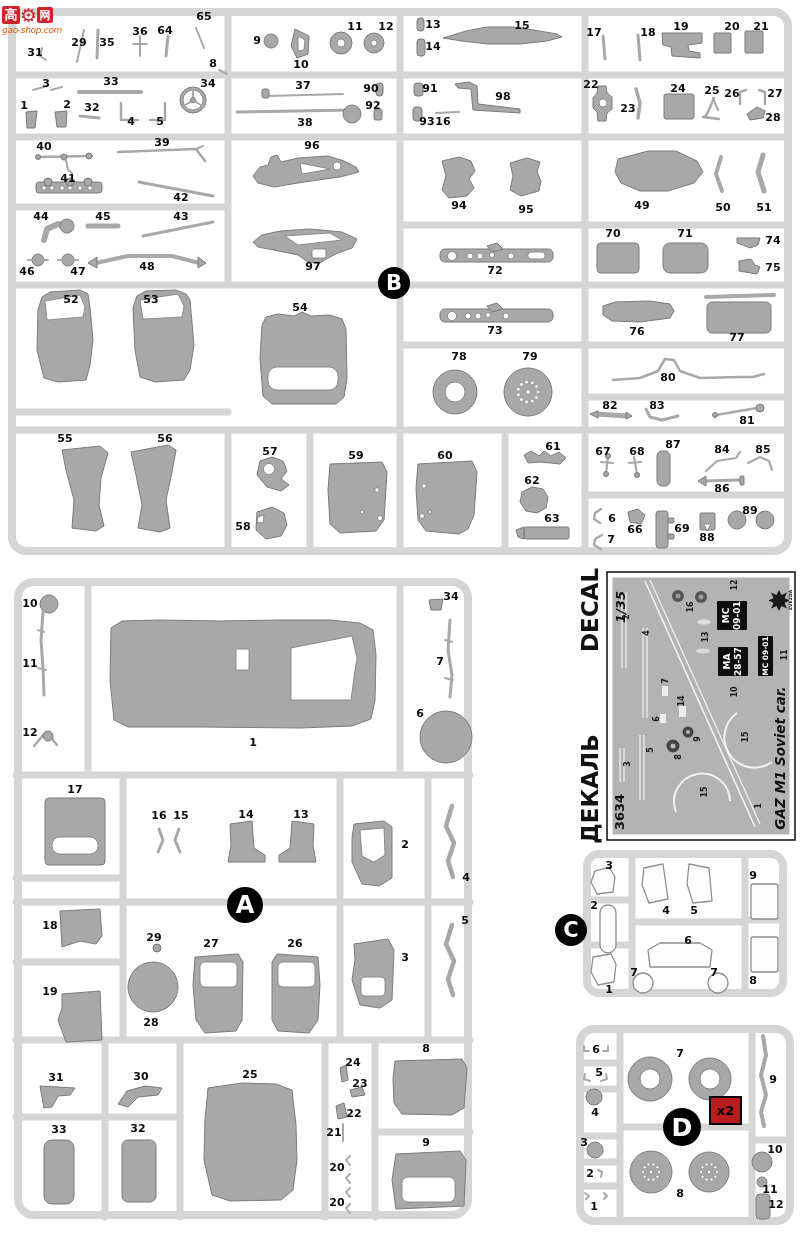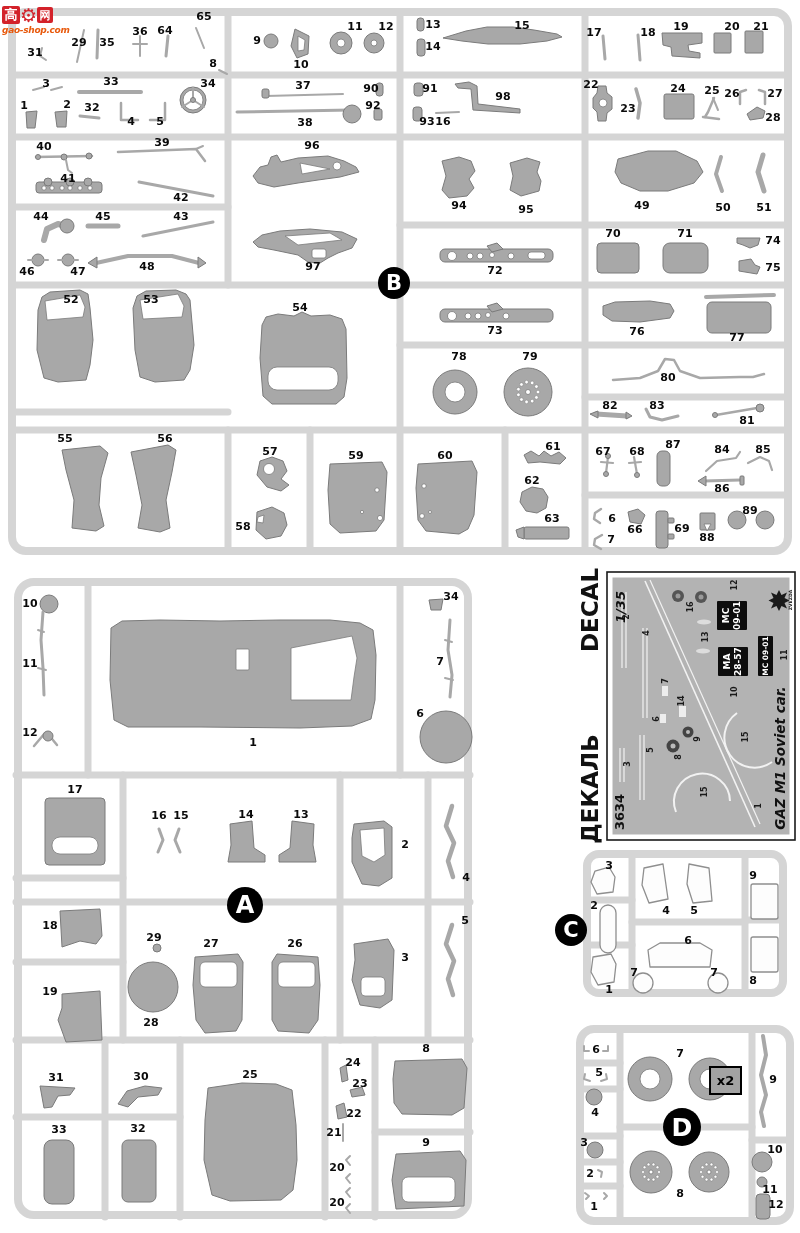--- a/index.html
+++ b/index.html
@@ -5,31 +5,31 @@
   html,body{margin:0;padding:0;background:#fff;}
   #page{position:relative;width:800px;height:1233px;background:#ffffff;overflow:hidden;
         font-family:"DejaVu Sans",sans-serif;}
   #diagram{position:absolute;left:0;top:0;}
   .badge{position:absolute;background:#000;color:#fff;border-radius:50%;
          display:flex;align-items:center;justify-content:center;font-weight:bold;z-index:5;}
   #badge-b{left:378px;top:267px;width:32px;height:32px;font-size:21px;}
   #badge-a{left:227px;top:887px;width:36px;height:36px;font-size:24px;}
   #badge-c{left:555px;top:914px;width:32px;height:32px;font-size:21px;}
   #badge-d{left:663px;top:1108px;width:38px;height:38px;font-size:25px;}
-  #x2-box{position:absolute;left:709px;top:1066px;width:29px;height:25px;background:#a3a3a3;
+  #x2-box{position:absolute;left:709px;top:1096px;width:29px;height:25px;background:#b91c1c;
           border:2.5px solid #000;display:flex;align-items:center;justify-content:center;
           font-weight:bold;font-size:13px;color:#000;z-index:5;}
   #watermark{position:absolute;left:2px;top:6px;z-index:6;width:80px;}
   .wm-row{display:flex;align-items:center;gap:1px;}
   .wm-box{display:inline-flex;align-items:center;justify-content:center;background:#d3222a;
           color:#fff;font-weight:bold;border-radius:2px;}
   .wm-box.b1{width:18px;height:18px;font-size:13px;}
   .wm-box.b2{width:16px;height:16px;font-size:11px;}
   .wm-gear{color:#d3222a;font-size:19px;line-height:18px;margin:0 -1px;}
-  .wm-site{font-size:9px;font-weight:bold;font-style:italic;color:#e8590c;margin-top:1px;
+  .wm-site{font-size:9px;font-weight:normal;font-style:italic;color:#e8590c;margin-top:1px;
            letter-spacing:-0.3px;white-space:nowrap;}
 </style>
 </head>
 <body>
 
 <div id="page">
   <svg id="diagram" width="800" height="1233" viewBox="0 0 800 1233" xmlns="http://www.w3.org/2000/svg">
       <g>
         <rect x="12" y="12" width="776" height="539" rx="14" fill="none" stroke="#d5d5d5" stroke-width="8"></rect>
         <line x1="228" y1="14" x2="228" y2="285" stroke="#d5d5d5" stroke-width="7" stroke-linecap="round"></line>

